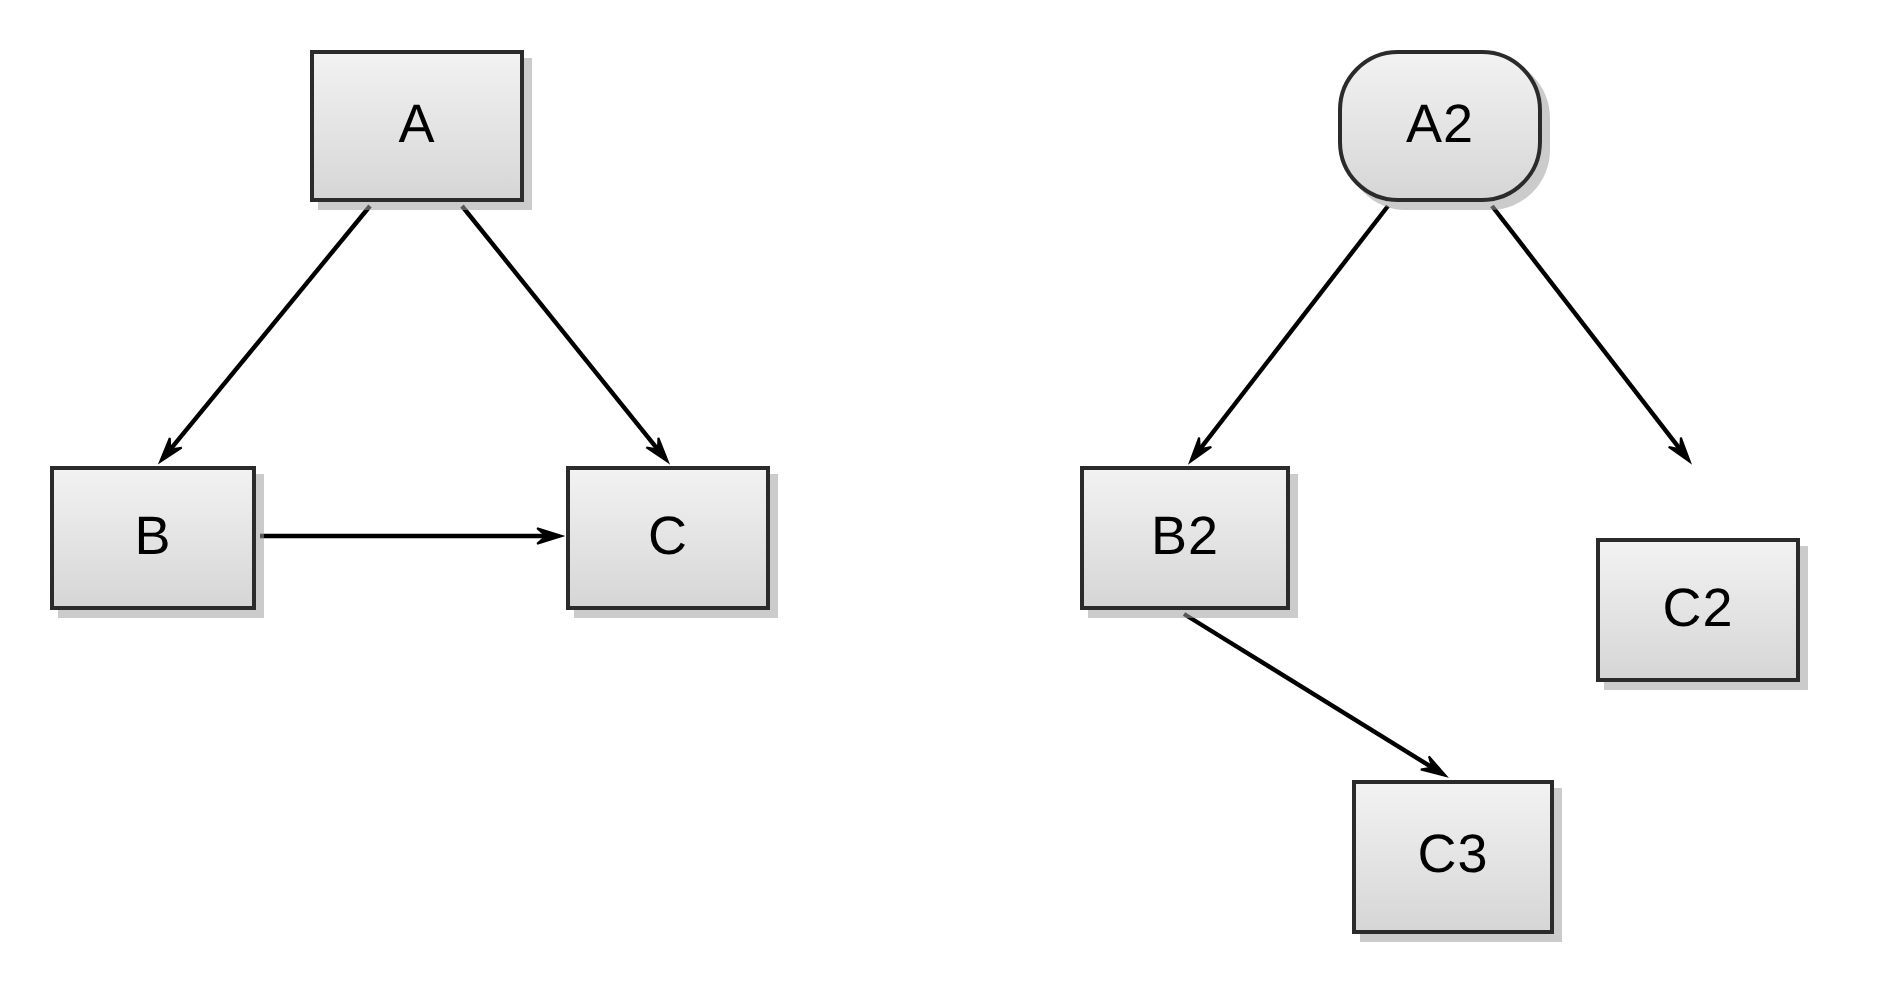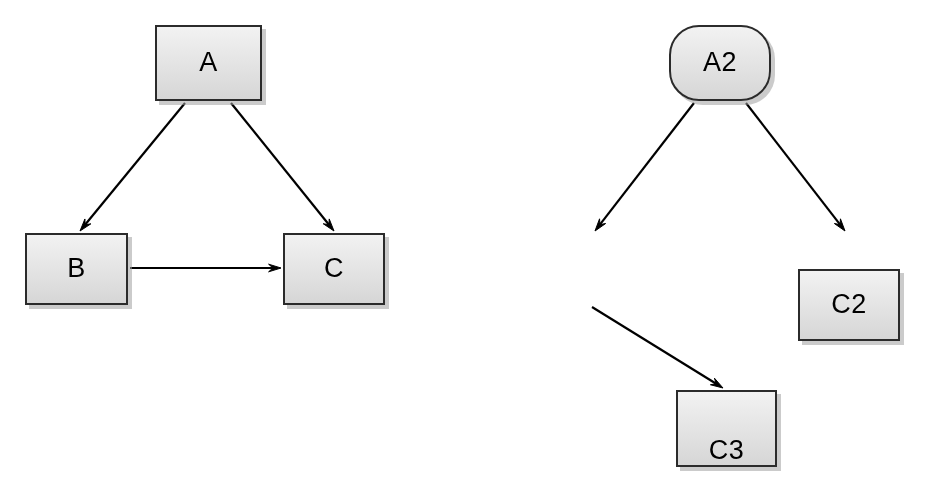--- a/index.html
+++ b/index.html
@@ -90,22 +90,25 @@
   </div>
 
   <div class="node" id="node-C" style="left: 283px; top: 233px; width: 102px; height: 72px;">
     <span class="node-label">C</span>
   </div>
 
   <div class="node" id="node-A2" style="left: 669px; top: 25px; width: 102px; height: 76px; border-radius: 30px;">
     <span class="node-label">A2</span>
   </div>
 
+  <div class="node" id="node-B2" style="left: 540px; top: 233px; width: 105px; height: 72px;">
+    <span class="node-label">B2</span>
+  </div>
 
   <div class="node" id="node-C2" style="left: 798px; top: 233px; width: 102px; height: 72px; margin-top: 36px;">
     <span class="node-label">C2</span>
   </div>
 
-  <div class="node" id="node-C3" style="left: 676px; top: 390px; width: 101px; height: 77px; align-items: flex-end;">
+  <div class="node" id="node-C3" style="left: 676px; top: 390px; width: 101px; height: 77px;">
     <span class="node-label">C3</span>
   </div>
 
 </div>
 
 </body></html>

